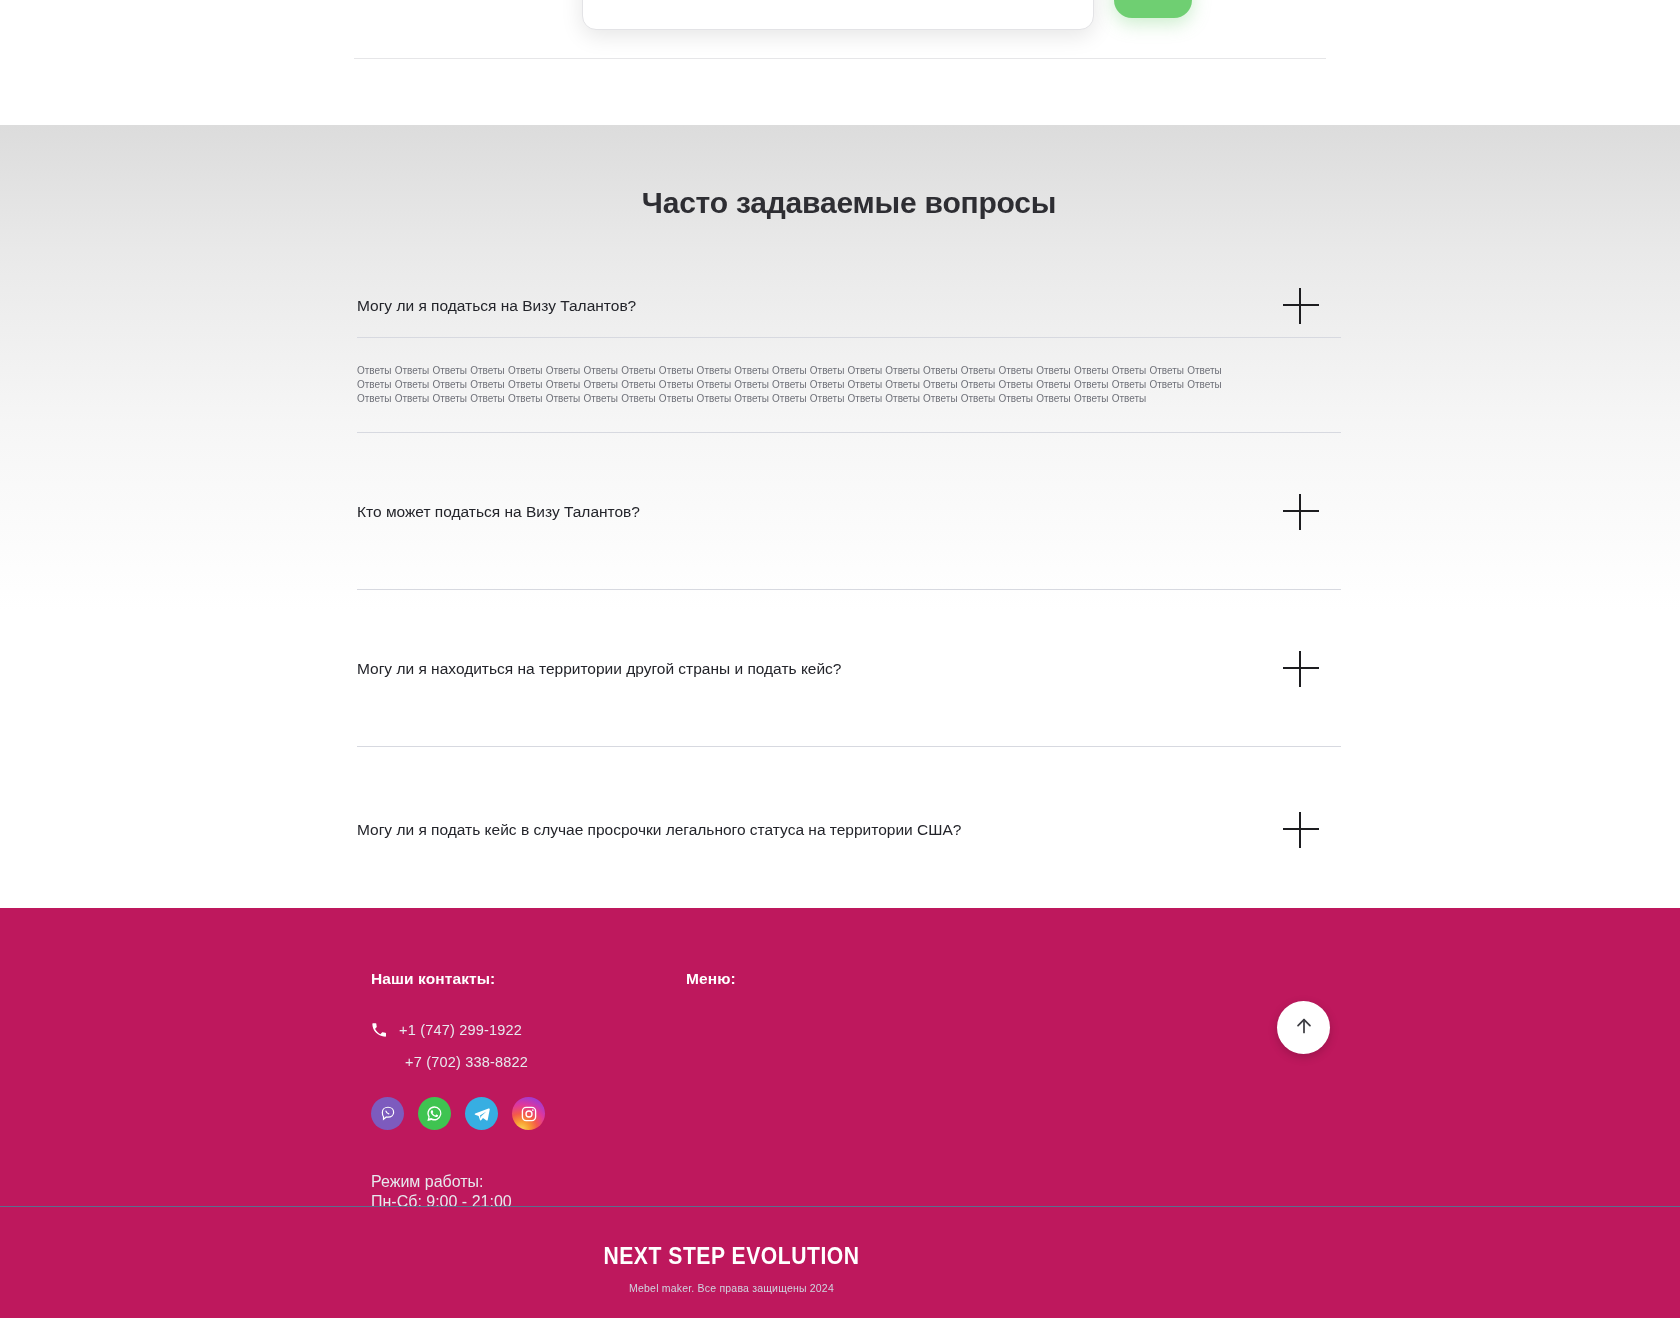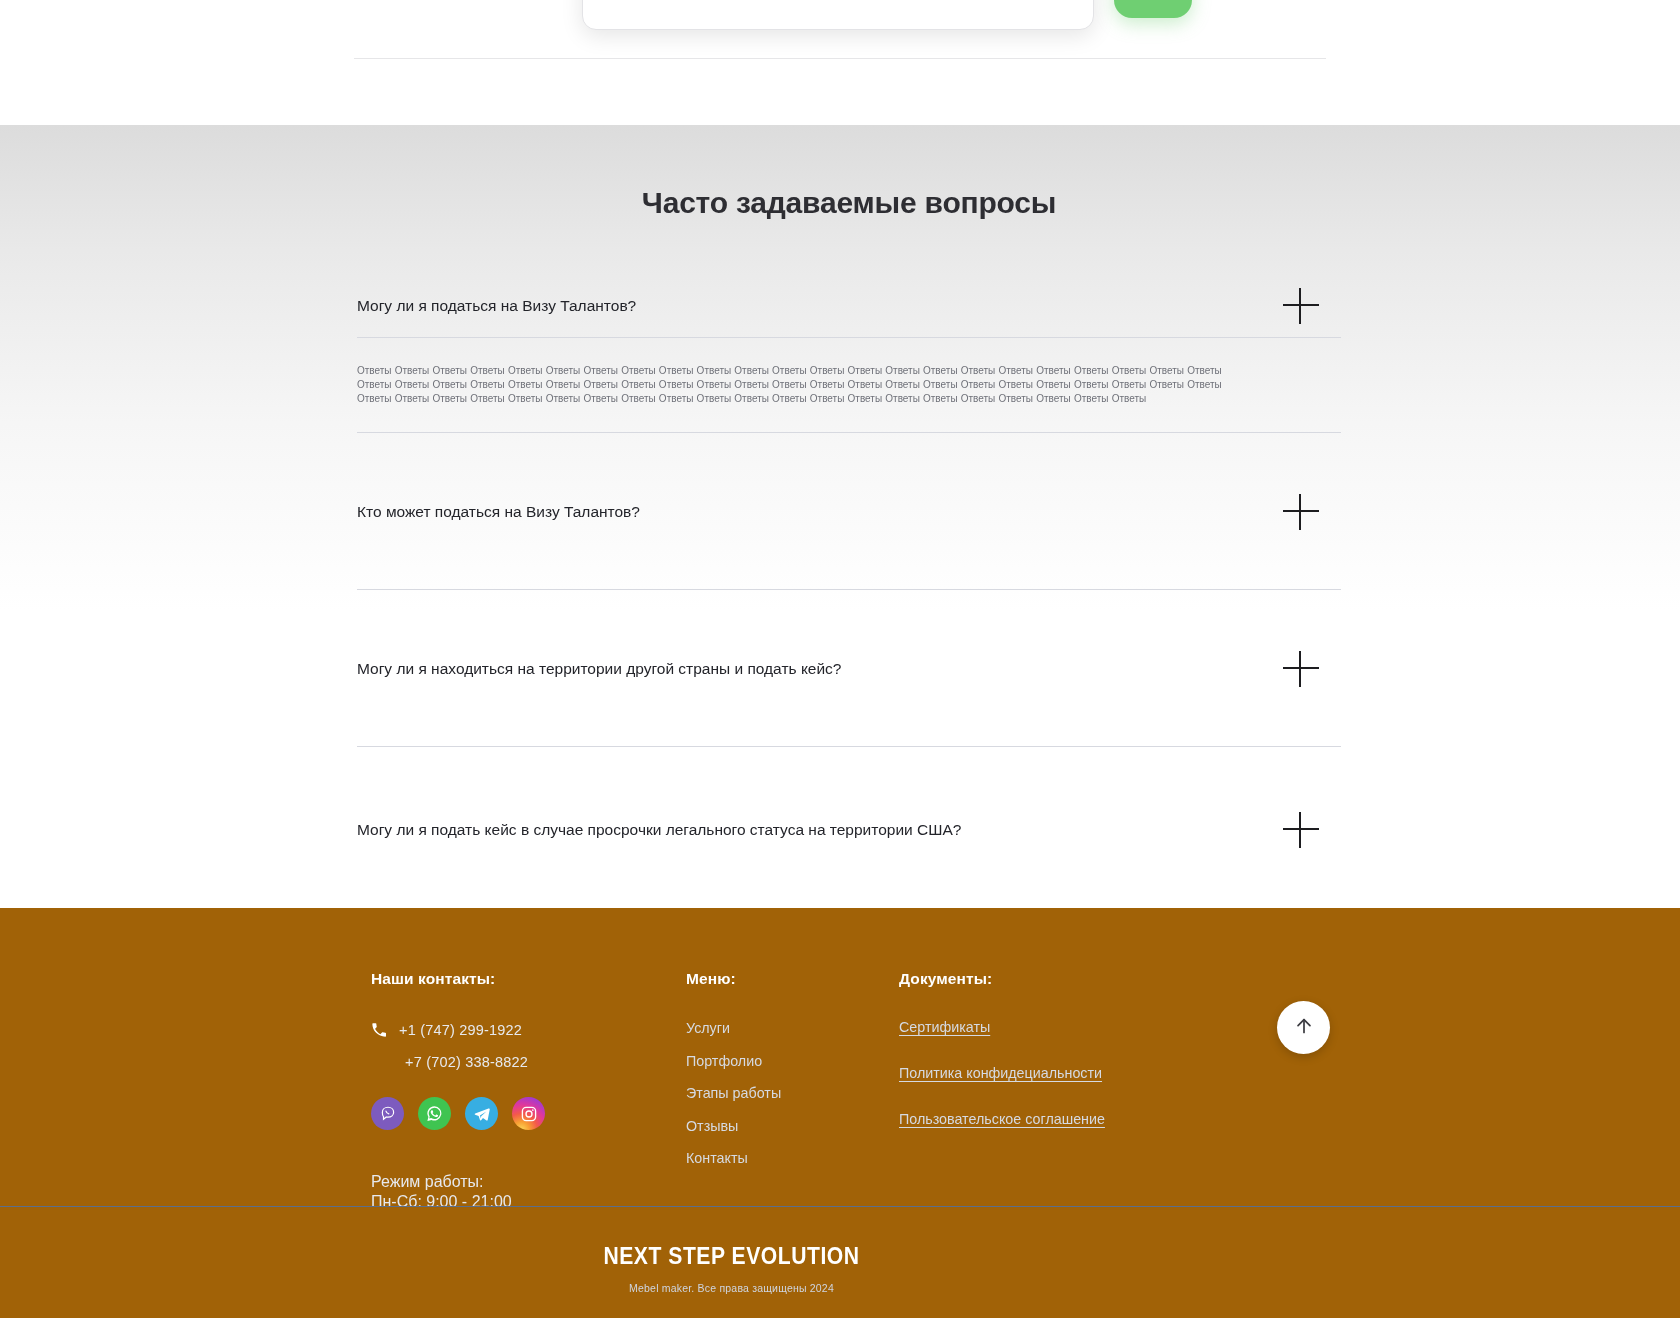--- a/index.html
+++ b/index.html
@@ -114,21 +114,21 @@
   }
 
   
   .gap-a  { height:48px; }
   .gap-b  { height:52px; }
   .gap-c  { height:46px; }
 
   
   .footer {
     position:relative;
-    background:#a16207;
+    background:#be185d;
     height:410px;
     color:#ffffff;
   }
   .footer-inner {
     position:relative;
     width:1680px;
     height:298px;
   }
   .col-title {
     font-size:15.5px;
@@ -336,37 +336,22 @@
         </div>
 
         <div class="hours">
           <div>Режим работы:</div>
           <div>Пн-Сб: 9:00 - 21:00</div>
         </div>
       </div>
 
       <div class="col-menu">
         <div class="col-title">Меню:</div>
-        <ul class="menu-list">
-          <li>Услуги</li>
-          <li>Портфолио</li>
-          <li>Этапы работы</li>
-          <li>Отзывы</li>
-          <li>Контакты</li>
-        </ul>
-      </div>
-
-      <div class="col-docs">
-        <div class="col-title">Документы:</div>
-        <ul class="docs-list">
-          <li><a>Сертификаты</a></li>
-          <li><a>Политика конфидециальности</a></li>
-          <li><a>Пользовательское соглашение</a></li>
-        </ul>
-      </div>
+      </div>
+
 
       <div class="footer-rule"></div>
 
       <div class="footer-bottom">
         <div class="brand">NEXT STEP EVOLUTION</div>
         <div class="copyright">Mebel maker. Все права защищены 2024</div>
       </div>
     </div>
   </div>
 

